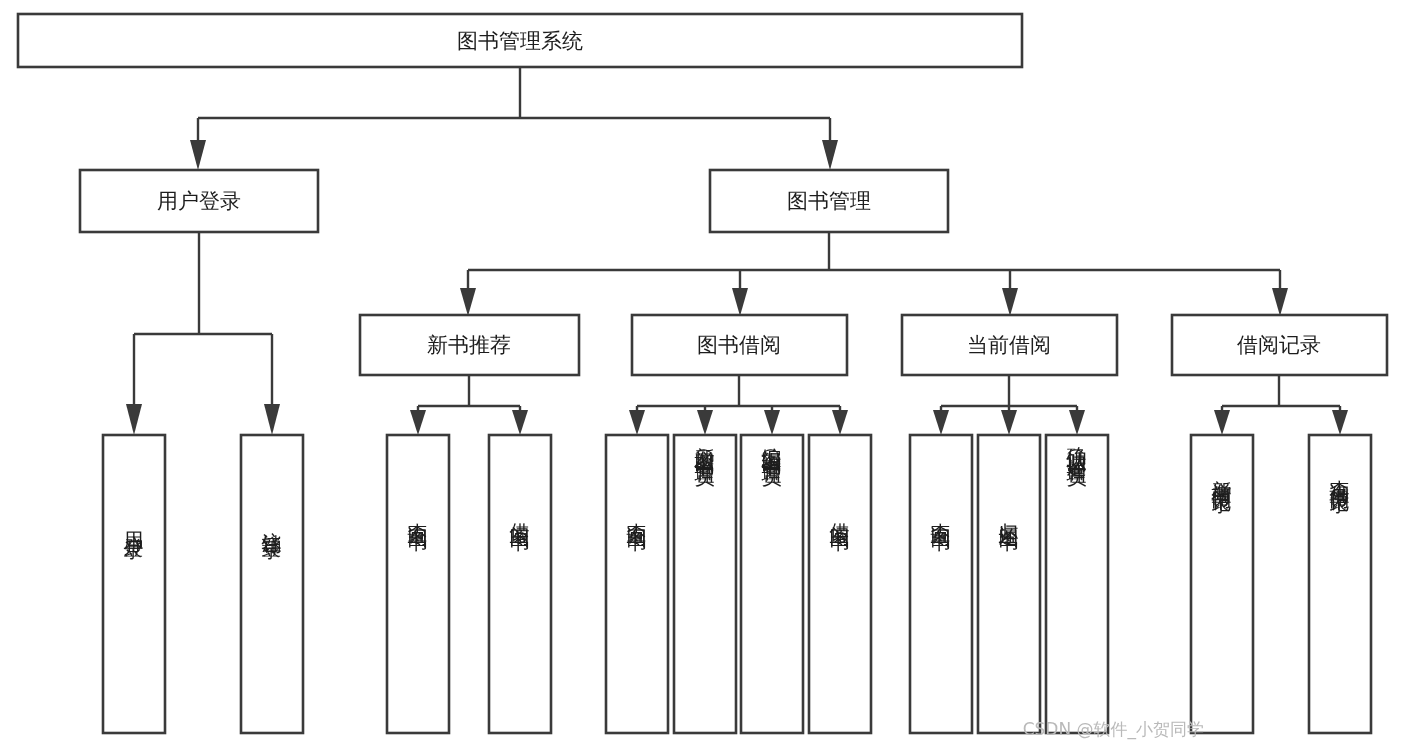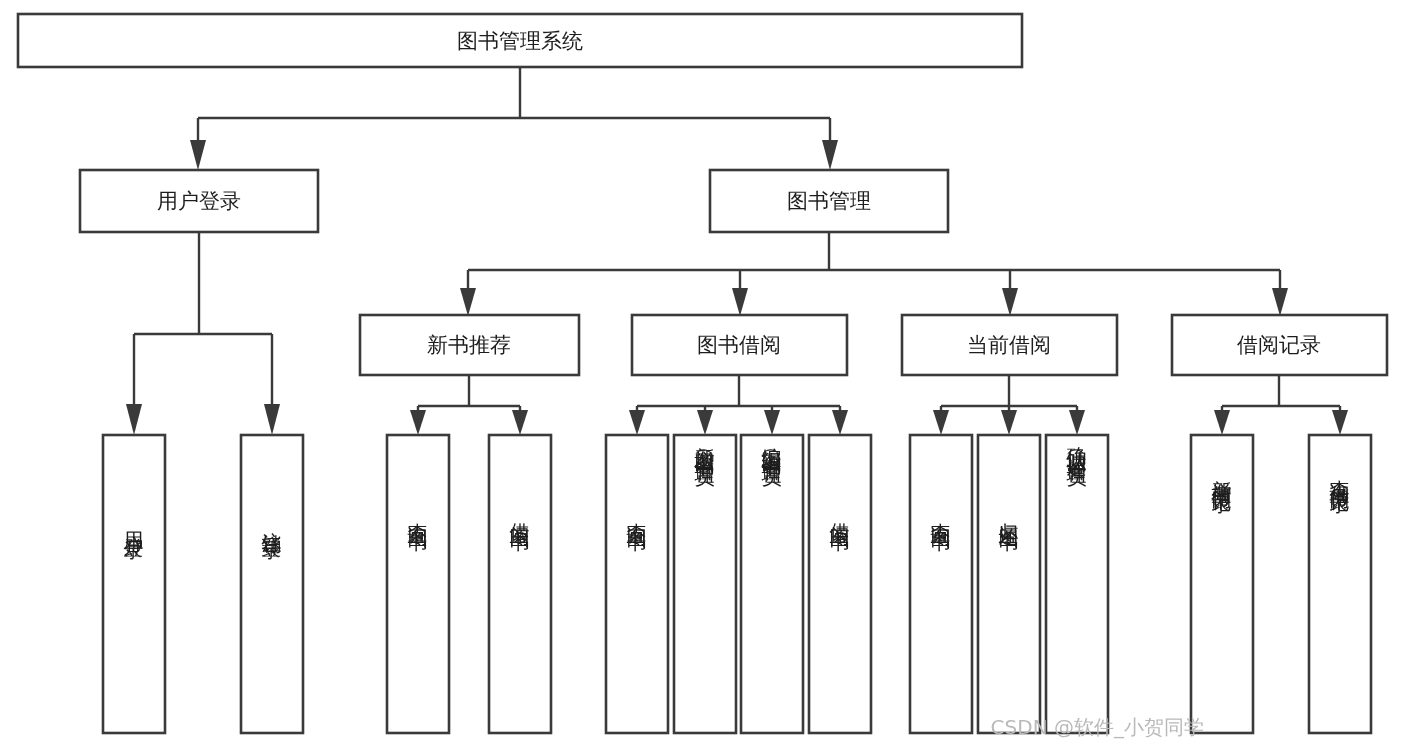--- a/index.html
+++ b/index.html
@@ -54,21 +54,21 @@
     fill: #1d1d1d;
     writing-mode: vertical-rl;
     text-orientation: upright;
     letter-spacing: 3px;
   }
   .watermark-text {
     position: absolute;
     right: 8px;
     bottom: 6px;
     font-family: "DejaVu Sans", "Liberation Sans", sans-serif;
-    font-size: 20px;
+    font-size: 17px;
     color: #b9b9b9;
     white-space: nowrap;
     pointer-events: none;
   }
 </style>
 </head>
 <body>
 
 <div id="diagram-root">
 

